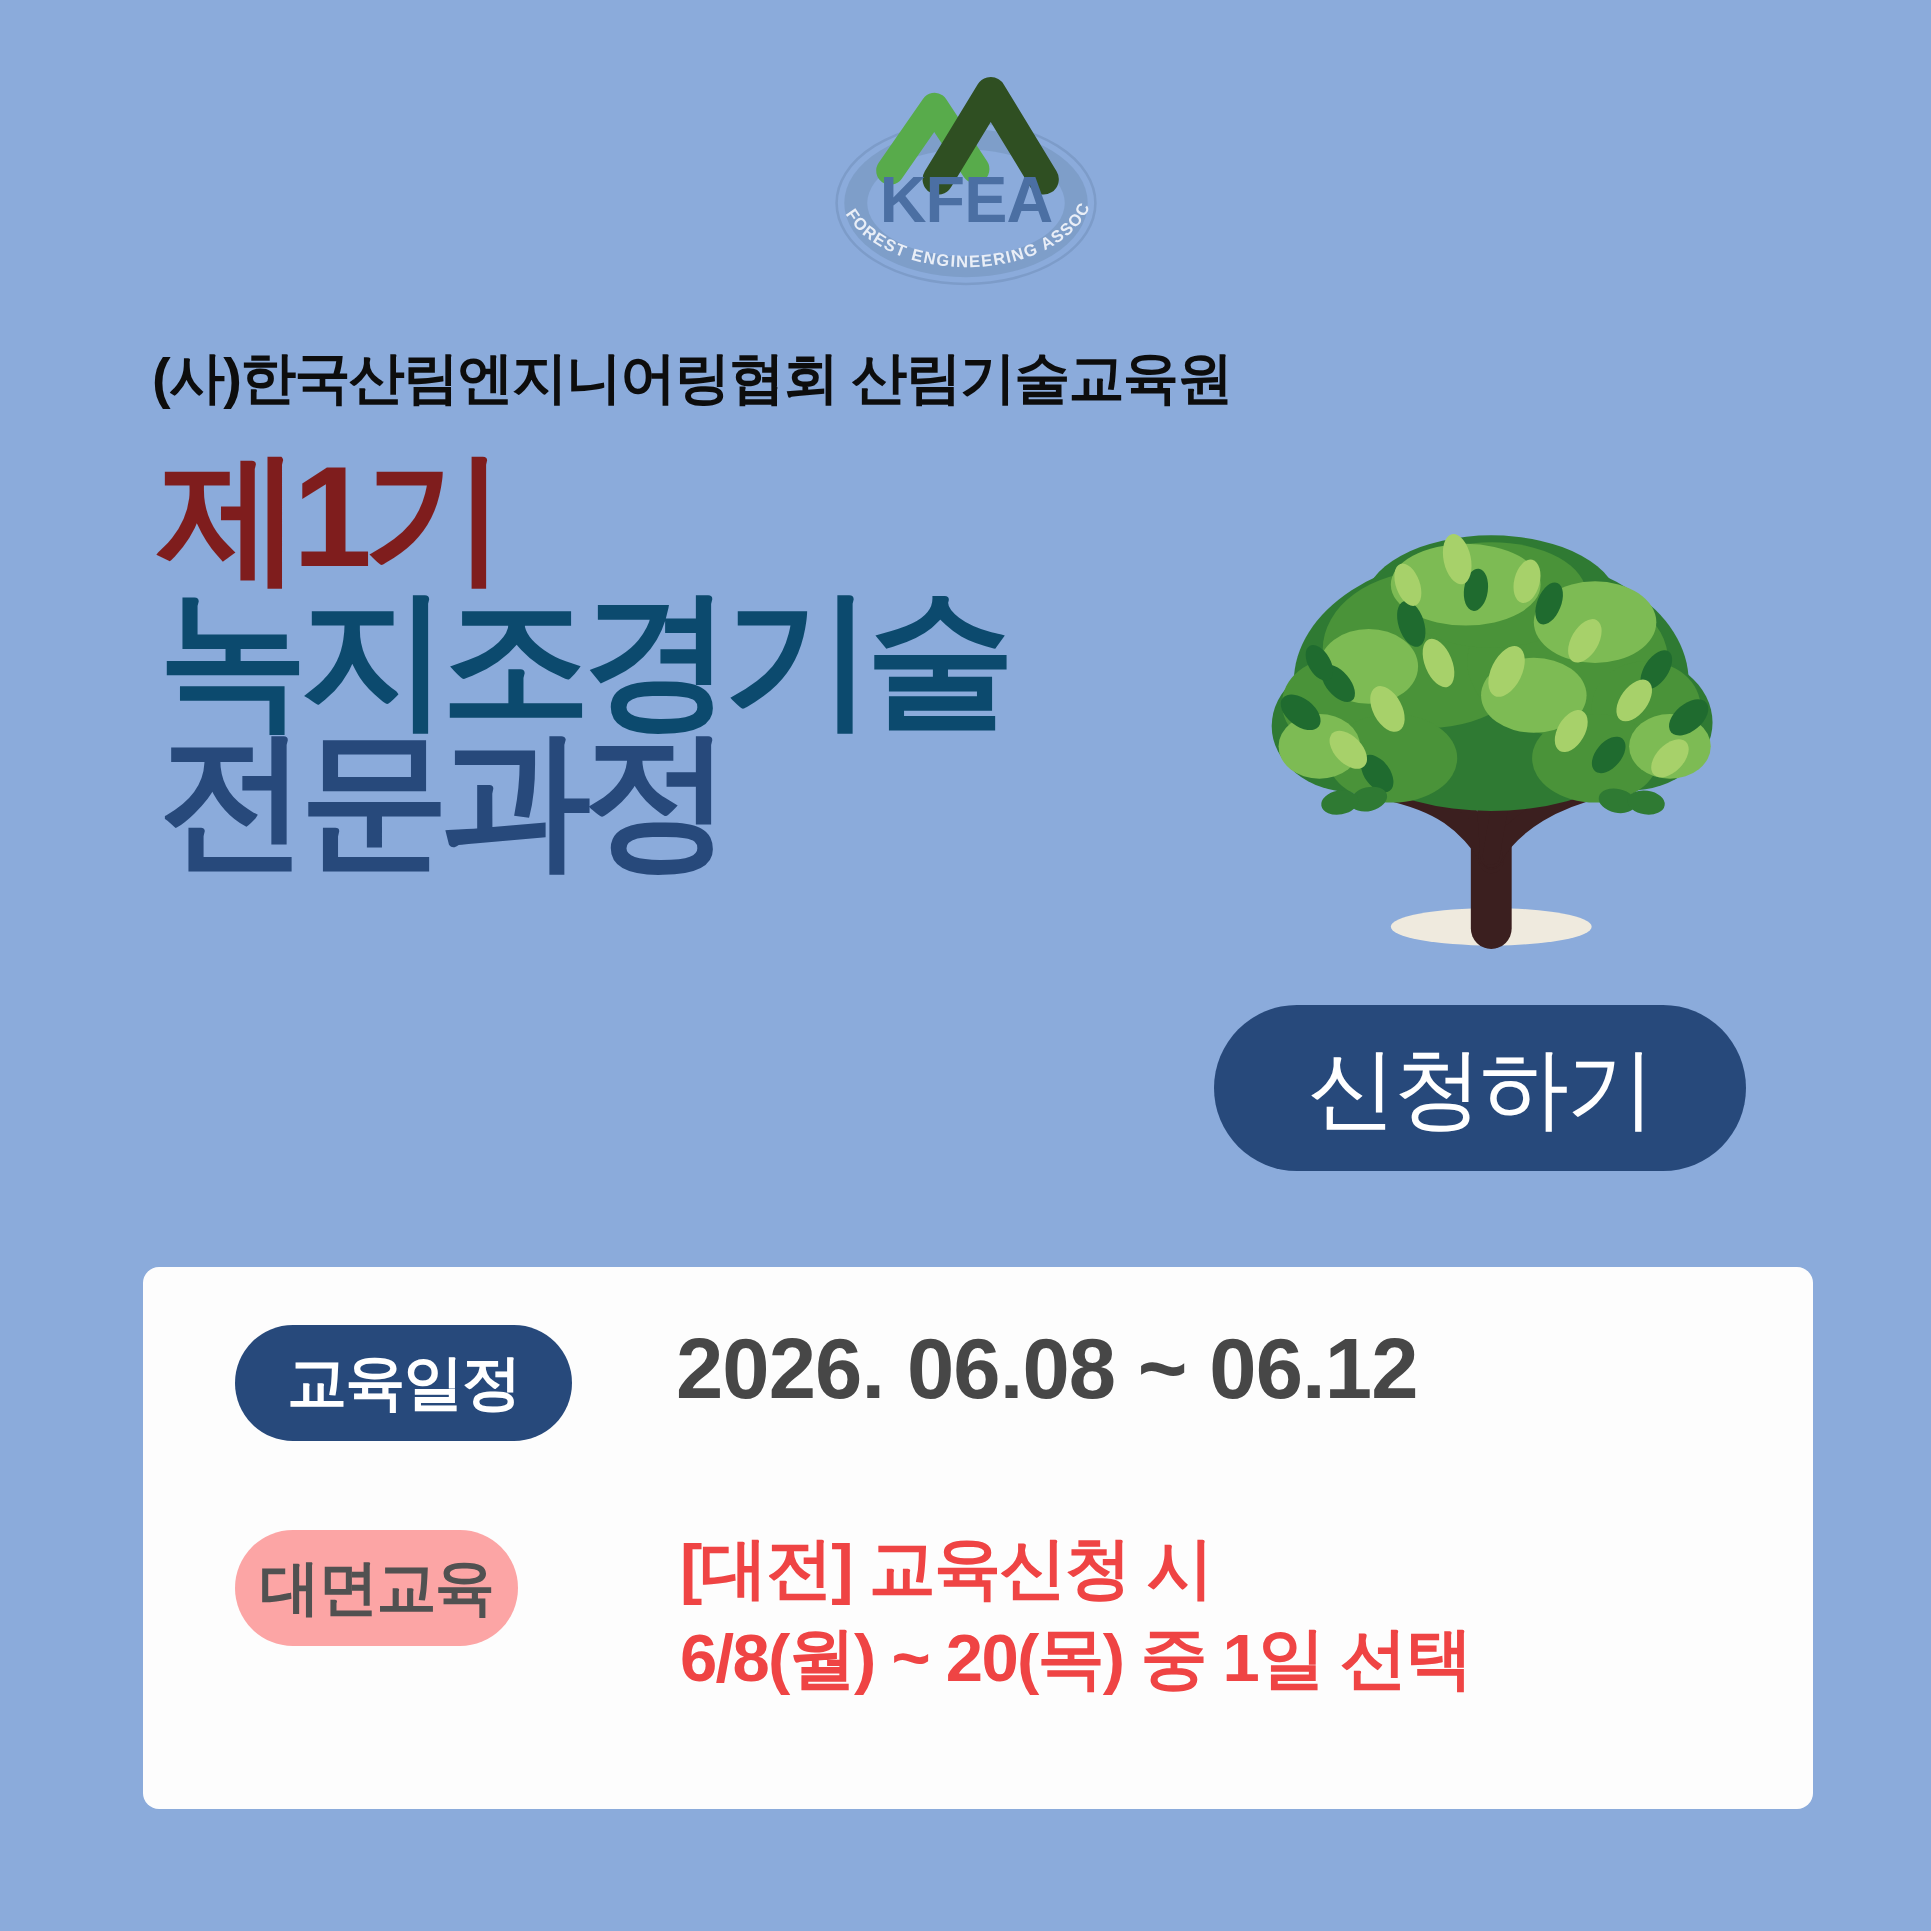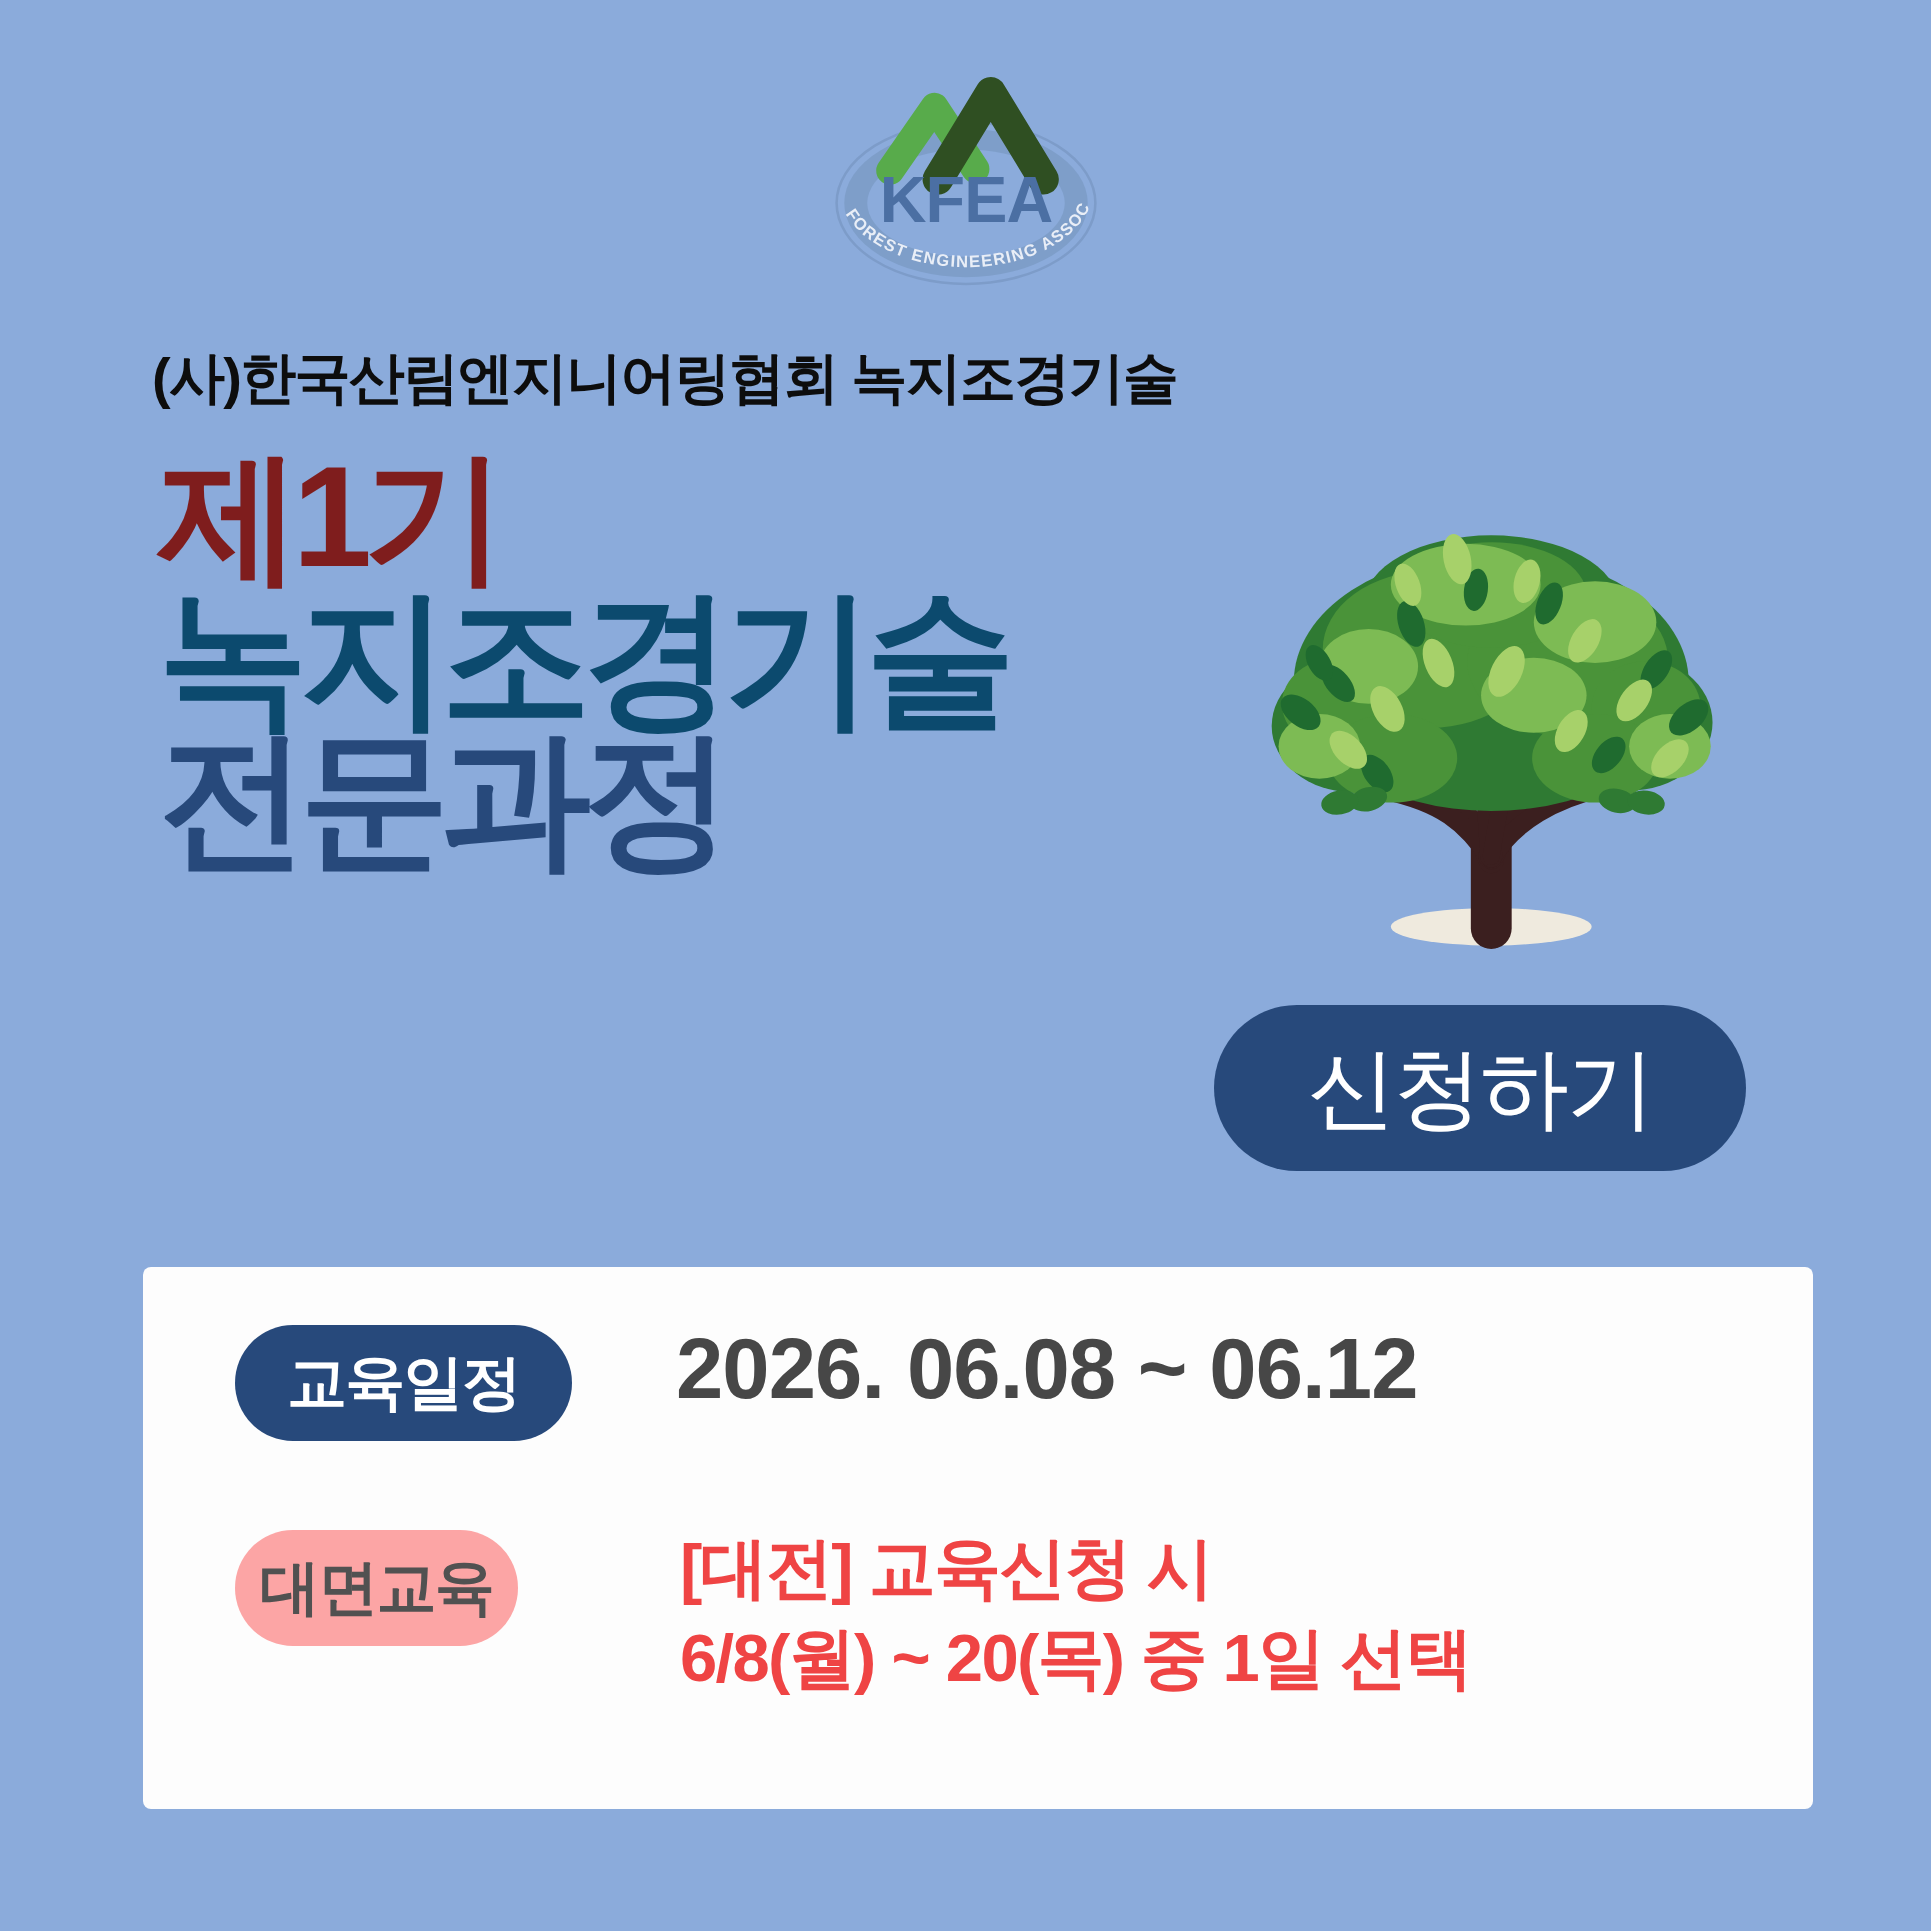--- a/index.html
+++ b/index.html
@@ -105,21 +105,21 @@
   }
 
   
   .info-card {
     position: absolute;
     left: 143px;
     top: 1267px;
     width: 1670px;
     height: 542px;
     background: #fdfdfd;
-    border-radius: 8px;
+    border-radius: 16px;
     box-sizing: border-box;
     padding: 56px 0 0 0;
   }
   .info-row {
     display: flex;
     align-items: flex-start;
     padding-left: 92px;
   }
   .info-row-2 { margin-top: 82px; }
 
@@ -198,21 +198,21 @@
         <textPath href="#arcBot" startOffset="50%" text-anchor="middle">KOREA FOREST ENGINEERING ASSOCIATION</textPath>
       </text>
 
       <path d="M 96 130 L 148 55 L 196 128" fill="none" stroke="#58ab4b" stroke-width="33" stroke-linecap="round" stroke-linejoin="round"></path>
       <path d="M 152 140 L 214 38 L 276 140" fill="none" stroke="#2f4f22" stroke-width="36" stroke-linecap="round" stroke-linejoin="round"></path>
 
       <text x="185" y="190" text-anchor="middle" font-family="'Liberation Sans', sans-serif" font-size="76" font-weight="700" fill="#4b6fa3" letter-spacing="-1">KFEA</text>
     </svg>
   </div>
 
-  <div class="org-line">(사)한국산림엔지니어링협회 녹지조경기술</div>
+  <div class="org-line">(사)한국산림엔지니어링협회 산림기술교육원</div>
 
   <div class="title-block">
     <div class="t-line t-line-1">제1기</div>
     <div class="t-line t-line-2">녹지조경기술</div>
     <div class="t-line t-line-3">전문과정</div>
   </div>
 
   <div class="tree-wrap">
     <svg viewBox="0 0 650 530" xmlns="http://www.w3.org/2000/svg" aria-hidden="true">
 

